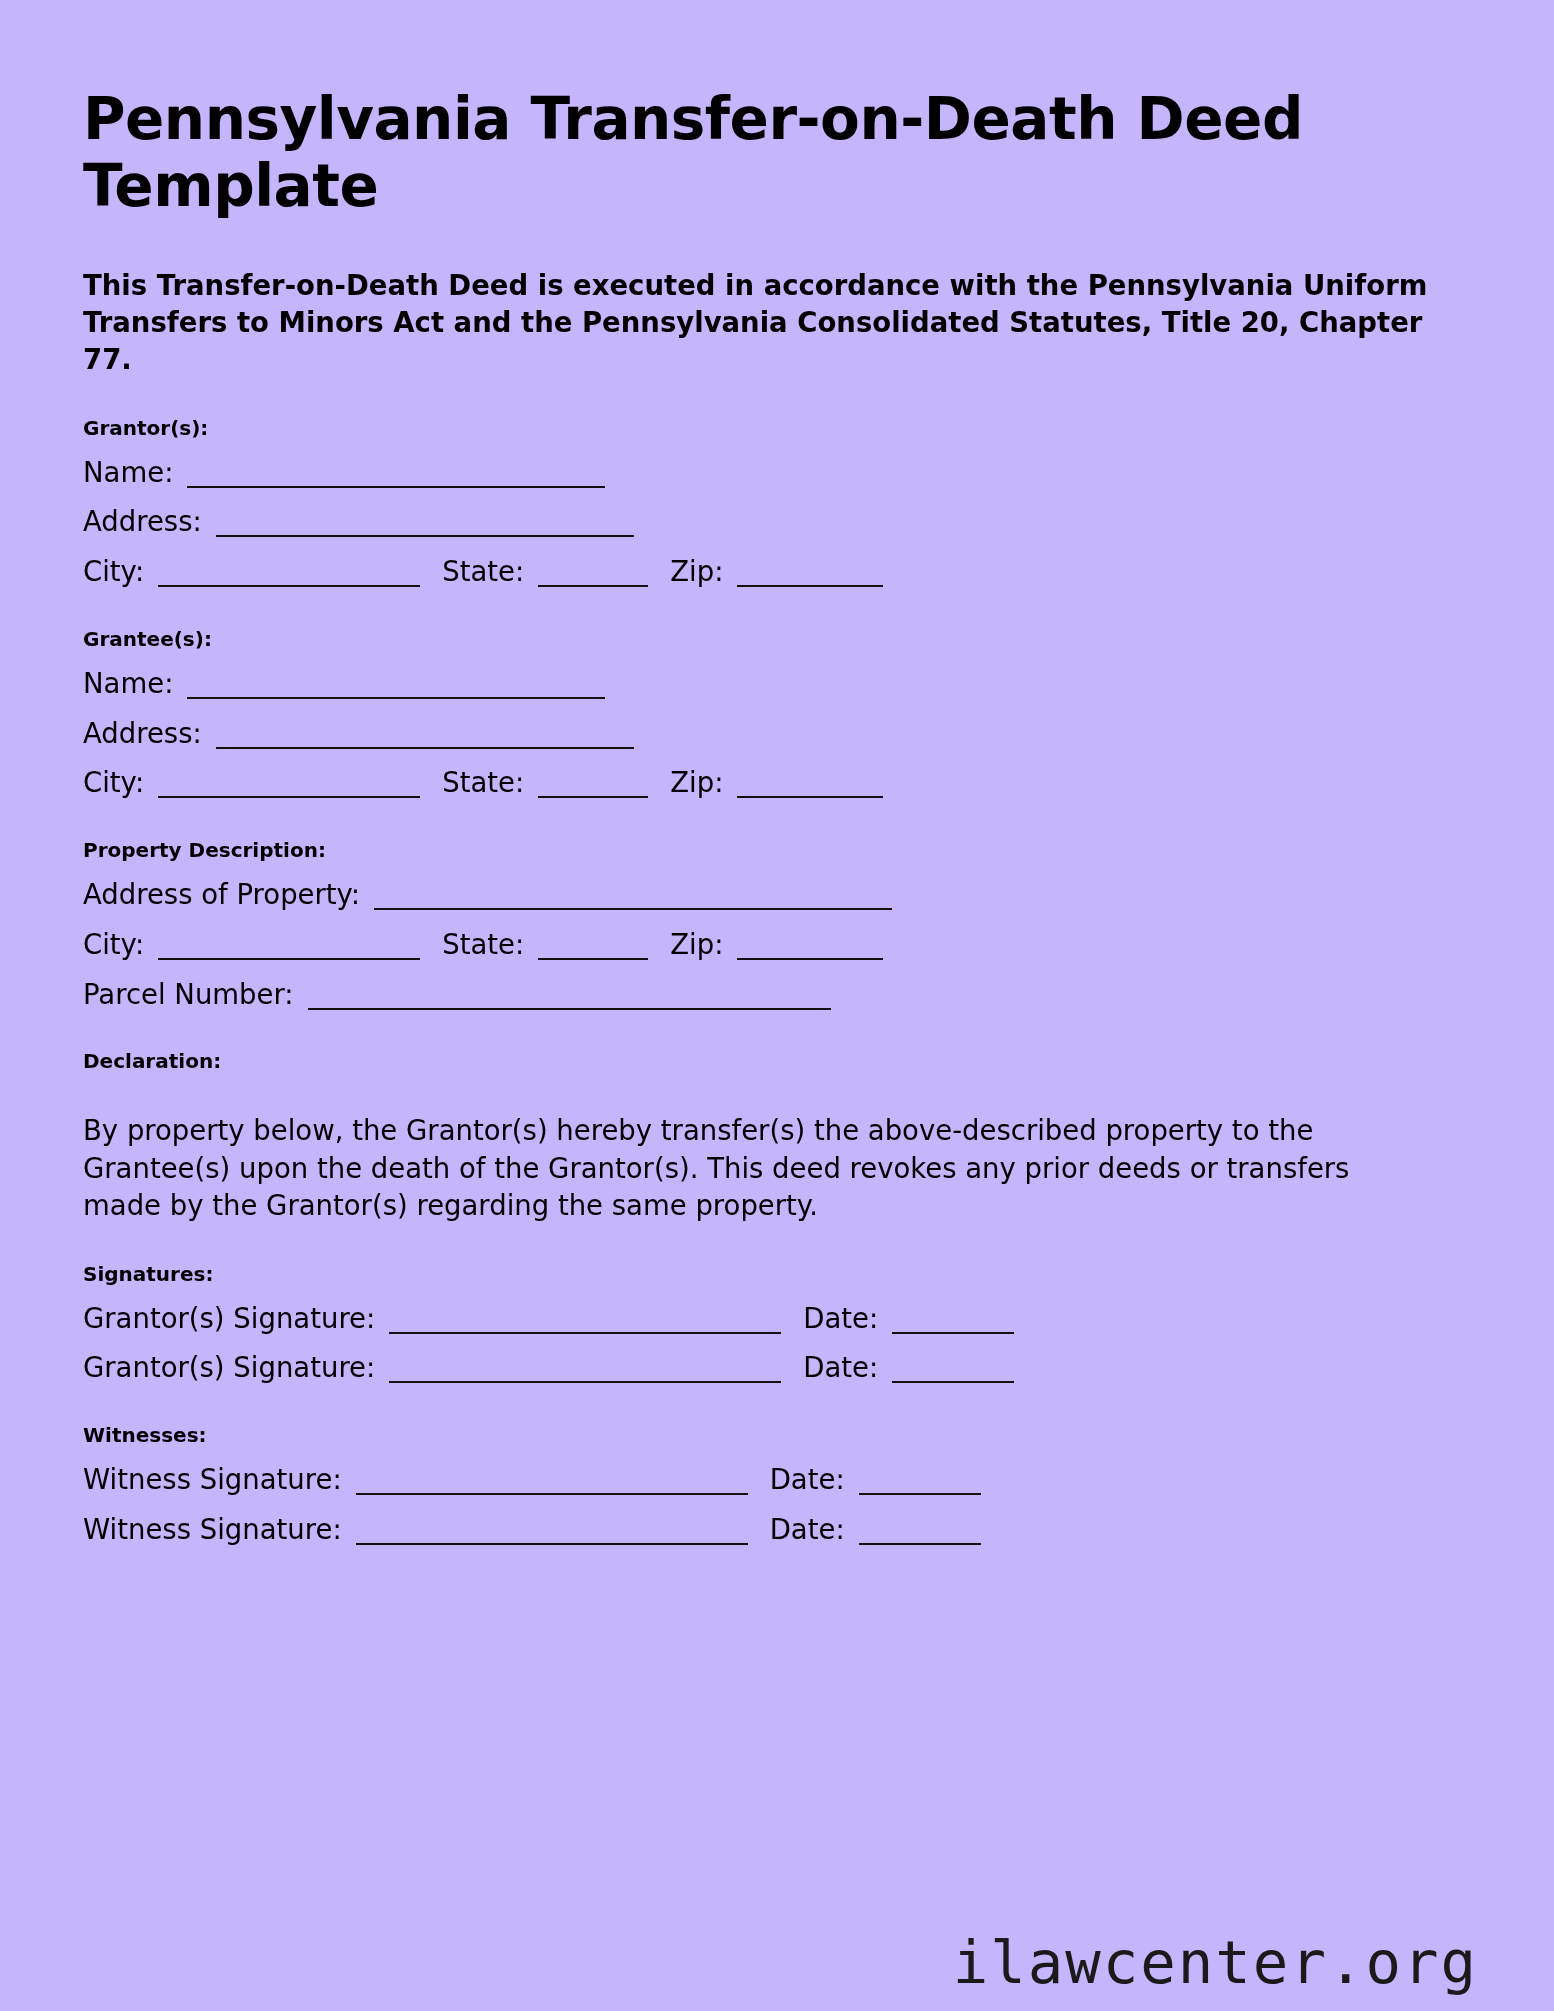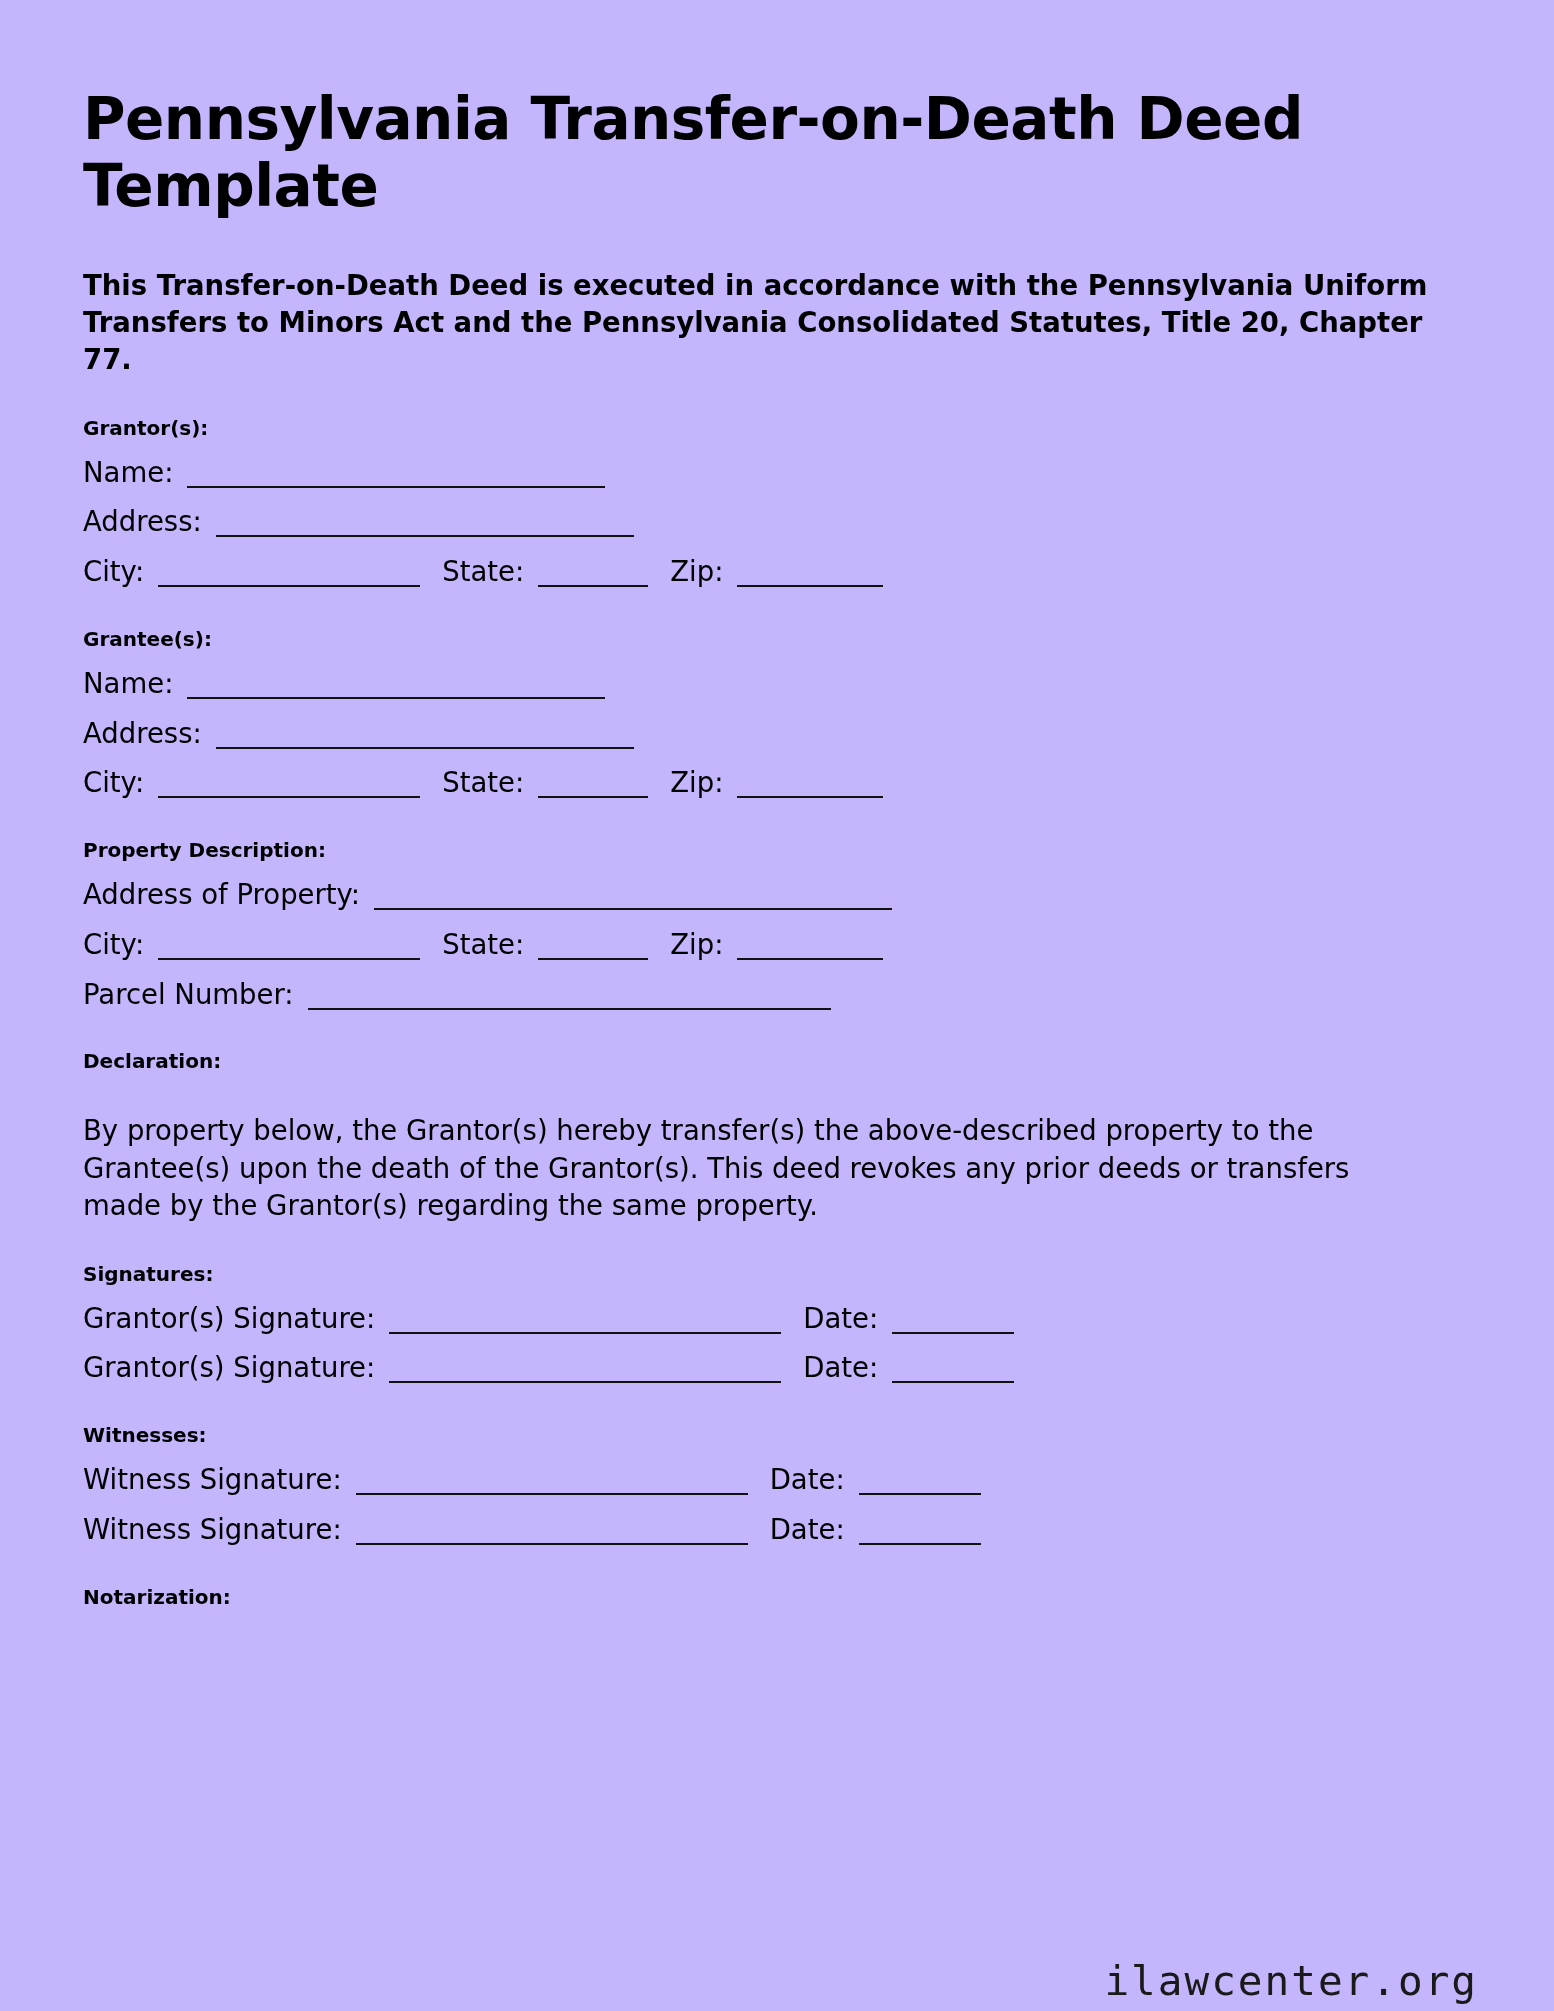--- a/index.html
+++ b/index.html
@@ -83,23 +83,23 @@
     line-height: 1.36;
     margin-top: 38px;
     max-width: 1345px;
   }
 
   .inline-bold { font-weight: 700; }
 
   .watermark {
     position: absolute;
     right: 76px;
-    bottom: 6px;
+    bottom: 14px;
     font-family: "DejaVu Sans Mono", monospace;
-    font-size: 41px;
+    font-size: 59px;
     letter-spacing: 2px;
     color: #1a1a1a;
     white-space: nowrap;
   }
 </style>
 </head>
 <body>
 
 <div class="page">
 
@@ -167,17 +167,16 @@
   <div class="section-head">Witnesses:</div>
 
   <div class="field-row">
     <span>Witness Signature:</span><span class="gap-sm"></span><span class="blank b-wsig"></span><span class="gap-md"></span><span>Date:</span><span class="gap-sm"></span><span class="blank b-wdate"></span>
   </div>
 
   <div class="field-row">
     <span>Witness Signature:</span><span class="gap-sm"></span><span class="blank b-wsig"></span><span class="gap-md"></span><span>Date:</span><span class="gap-sm"></span><span class="blank b-wdate"></span>
   </div>
 
-  <div class="section-head">Notarization:</div>
 
   <div class="watermark">ilawcenter.org</div>
 
 </div>
 
 </body></html>

